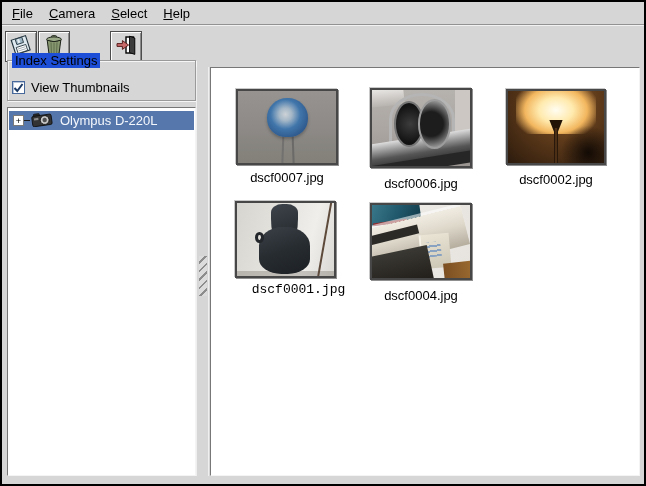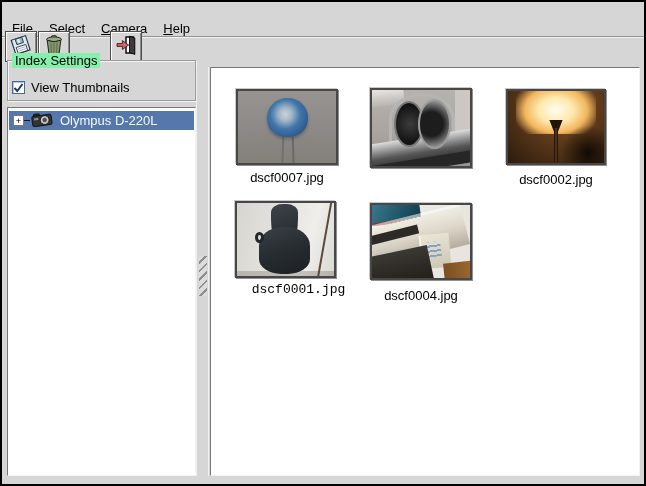--- a/index.html
+++ b/index.html
@@ -3,23 +3,23 @@
 <meta charset="utf-8">
 <style>
   html,body{margin:0;padding:0;background:#ffffff;font-family:"Liberation Sans",sans-serif;}
   .window{
     position:relative;width:646px;height:486px;box-sizing:border-box;
     background:#d6d6d6;border:2px solid #000;overflow:hidden;
     -webkit-font-smoothing:none;
   }
   
   .menubar{
-    position:absolute;left:0;top:0;width:642px;height:35px;
+    position:absolute;left:0;top:0;width:642px;height:23px;
     border-bottom:1px solid #929292;box-shadow:0 1px 0 #f2f2f2;
-    display:flex;align-items:flex-end;padding-left:2px;box-sizing:border-box;
+    display:flex;align-items:center;padding-left:2px;box-sizing:border-box;
   }
   .menu-item{
     display:flex;align-items:center;padding:0 8px;font-size:13px;color:#000;cursor:default;
   }
   .menu-item .u{text-decoration:underline;}
   
   .tbtn{
     position:absolute;top:29px;width:32px;height:31px;box-sizing:border-box;
     background:#d6d6d6;border:1px solid #4d4d4d;
     box-shadow:inset 1px 1px 0 #ffffff,inset -1px -1px 0 #8a8a8a;
@@ -27,21 +27,21 @@
   }
   .tbtn-save{left:3px;}
   .tbtn-delete{left:36px;}
   .tbtn-exit{left:108px;}
   
   .frame{
     position:absolute;left:5px;top:58px;width:189px;height:41px;box-sizing:border-box;
     border:1px solid #9a9a9a;box-shadow:1px 1px 0 #f6f6f6, inset 1px 1px 0 #f6f6f6;
   }
   .frame-label{
-    position:absolute;left:4px;top:-8px;background:#86efac;padding:0 3px;
+    position:absolute;left:4px;top:-8px;background:#1d4ed8;padding:0 3px;
     font-size:13px;color:#000;line-height:15px;white-space:nowrap;
   }
   .cb-row{position:absolute;left:4px;top:19px;display:flex;align-items:center;}
   .checkbox{
     width:13px;height:13px;box-sizing:border-box;background:#fff;
     border:1px solid #46689a;box-shadow:inset 1px 1px 0 #b9c6da;
     display:flex;align-items:center;justify-content:center;
   }
   .cb-label{margin-left:6px;font-size:13px;color:#000000;white-space:nowrap;}
   
@@ -153,24 +153,24 @@
 </head>
 <body>
 
 <div class="window">
 
   <div class="menubar">
     <div class="menu-item">
         <span><span class="u">F</span><span>ile</span></span>
       </div>
     <div class="menu-item">
-        <span><span class="u">S</span><span>elect</span></span>
+        <span><span class="u">C</span><span>amera</span></span>
       </div>
     <div class="menu-item">
-        <span><span class="u">C</span><span>amera</span></span>
+        <span><span class="u">S</span><span>elect</span></span>
       </div>
     <div class="menu-item">
         <span><span class="u">H</span><span>elp</span></span>
       </div>
   </div>
 
   <div class="tbtn tbtn-save">
     <span>
       <svg width="24" height="24" viewBox="0 0 24 24">
         <g transform="rotate(-18 12 13)">
@@ -256,20 +256,21 @@
     <div class="photo art-headphones">
       <div class="hp-wall"></div>
         <div class="hp-obj"></div>
         <div class="hp-band"></div>
       <div class="hp-shelf"></div>
         <div class="hp-bottom"></div>
       <div class="hp-cup1"></div>
         <div class="hp-cup2"></div>
     </div>
   </div>
+  <div class="tlabel tl2">dscf0006.jpg</div>
 
   <div class="thumb th3">
     <div class="photo art-lamp">
       <div class="lamp-glow"></div>
         <div class="lamp-cone"></div>
       <div class="lamp-pole"></div>
         <div class="lamp-dark"></div>
     </div>
   </div>
   <div class="tlabel tl3">dscf0002.jpg</div>

